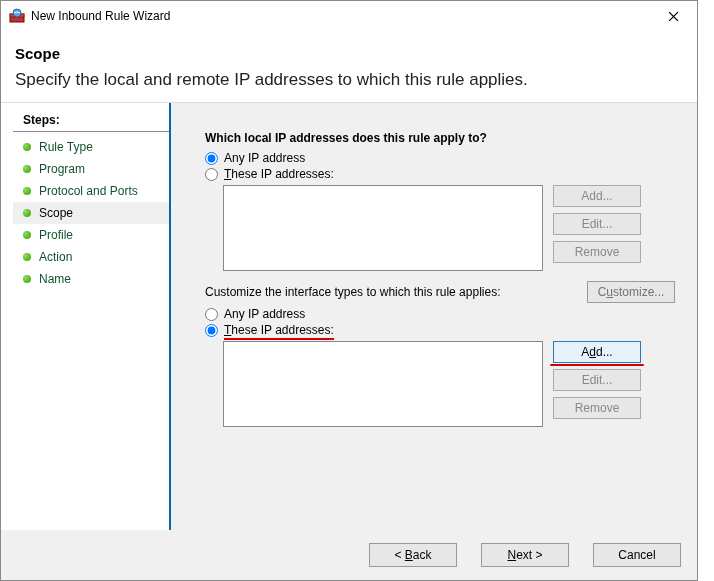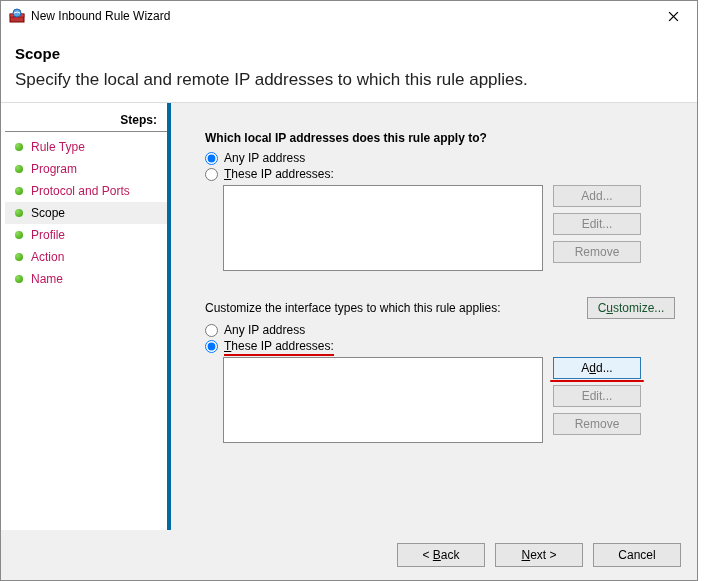--- a/index.html
+++ b/index.html
@@ -49,23 +49,22 @@
   }
   .header .desc { font-size: 17px; color: #222; }
   .body {
     flex: 1;
     display: flex;
     min-height: 0;
   }
   .sidebar {
     width: 170px;
     background: #fff;
-    border-right: 4px solid #0369a1;
-    padding: 8px 0 0 4px;
-    text-align: right;
+    border-right: 2px solid #0369a1;
+    padding: 8px 0 0 12px;
   }
   .sidebar .steps-label {
     font-weight: bold;
     padding: 2px 10px 4px 10px;
     font-size: 12px;
     border-bottom: 1px solid #888;
     margin-bottom: 4px;
   }
   .step {
     display: flex;
@@ -73,21 +72,21 @@
     padding: 4px 10px;
     font-size: 12px;
     cursor: default;
   }
   .step.current { background: #efefef; }
   .step .bullet {
     width: 8px; height: 8px; border-radius: 50%;
     background: radial-gradient(circle at 30% 30%, #8fdc60, #3aa100);
     margin-right: 8px;
   }
-  .step .label-link { color: #be185d; }
+  .step .label-link { color: #14532d; }
   .step.current .label-cur { color: #000; }
   .main {
     flex: 1;
     background: #f0f0f0;
     padding: 18px 22px 0 34px;
     position: relative;
     overflow: hidden;
   }
   .q { font-weight: bold; margin: 10px 0 6px 0; font-size: 12px;}
   .radio-row {
@@ -123,29 +122,29 @@
     cursor: default;
   }
   .wbtn.enabled {
     background: #e5f1fb;
     border: 1px solid #2a7ab8;
     color: #000;
     cursor: pointer;
   }
   .wbtn.plain {
     background: #e7e7e7;
-    color: #14532d;
+    color: #737373;
     border: 1px solid #999;
     cursor: pointer;
   }
   .interface-row {
     display: flex;
     align-items: center;
     justify-content: space-between;
-    margin: 26px 0 4px 0;
+    margin: 10px 0 4px 0;
     padding-right: 0;
   }
   .interface-row .txt { font-size: 12px; }
   .interface-row .cust {
      width: 88px;
   }
   .underline-red {
     border-bottom: 2px solid #d40000;
     padding-bottom: 1px;
   }
@@ -158,21 +157,21 @@
     left:-4px; right:-4px; bottom:-4px;
     height:2px; background:#d40000;
     border-radius:1px;
   }
   .footer {
     height: 50px;
     background: #f0f0f0;
     display: flex;
     align-items: center;
     justify-content: flex-end;
-    gap: 10px;
+    gap: 24px;
     padding: 0 16px;
   }
   .footer .fbtn {
     width: 88px; height: 24px;
     border: 1px solid #999;
     background: #e7e7e7;
     font-size: 12px;
     text-align: center;
     line-height: 22px;
     cursor: pointer;

